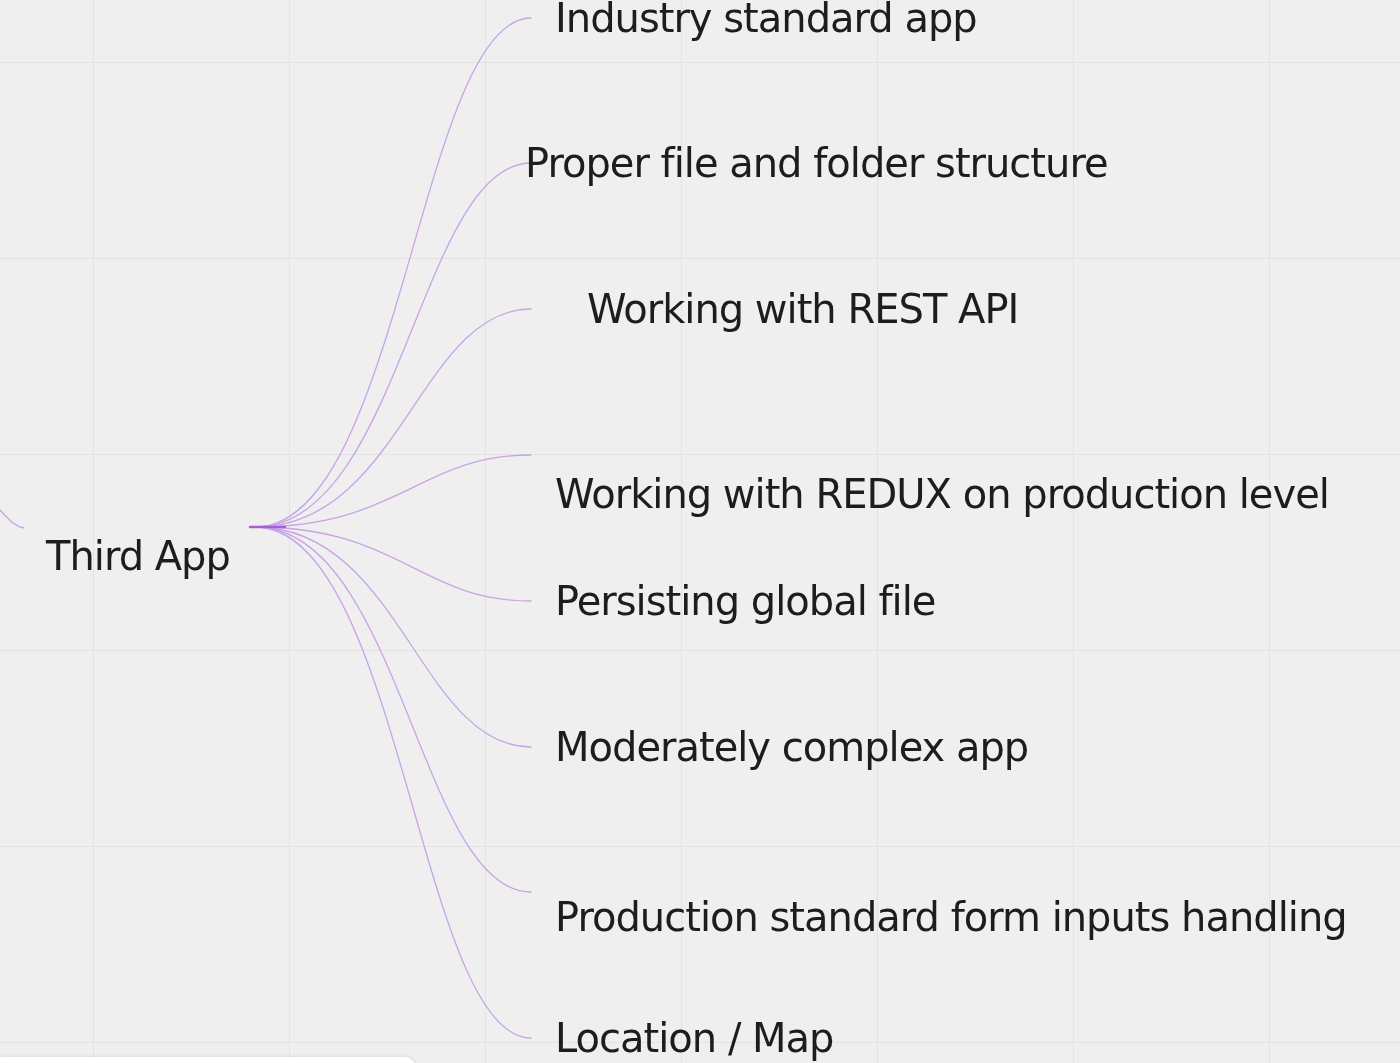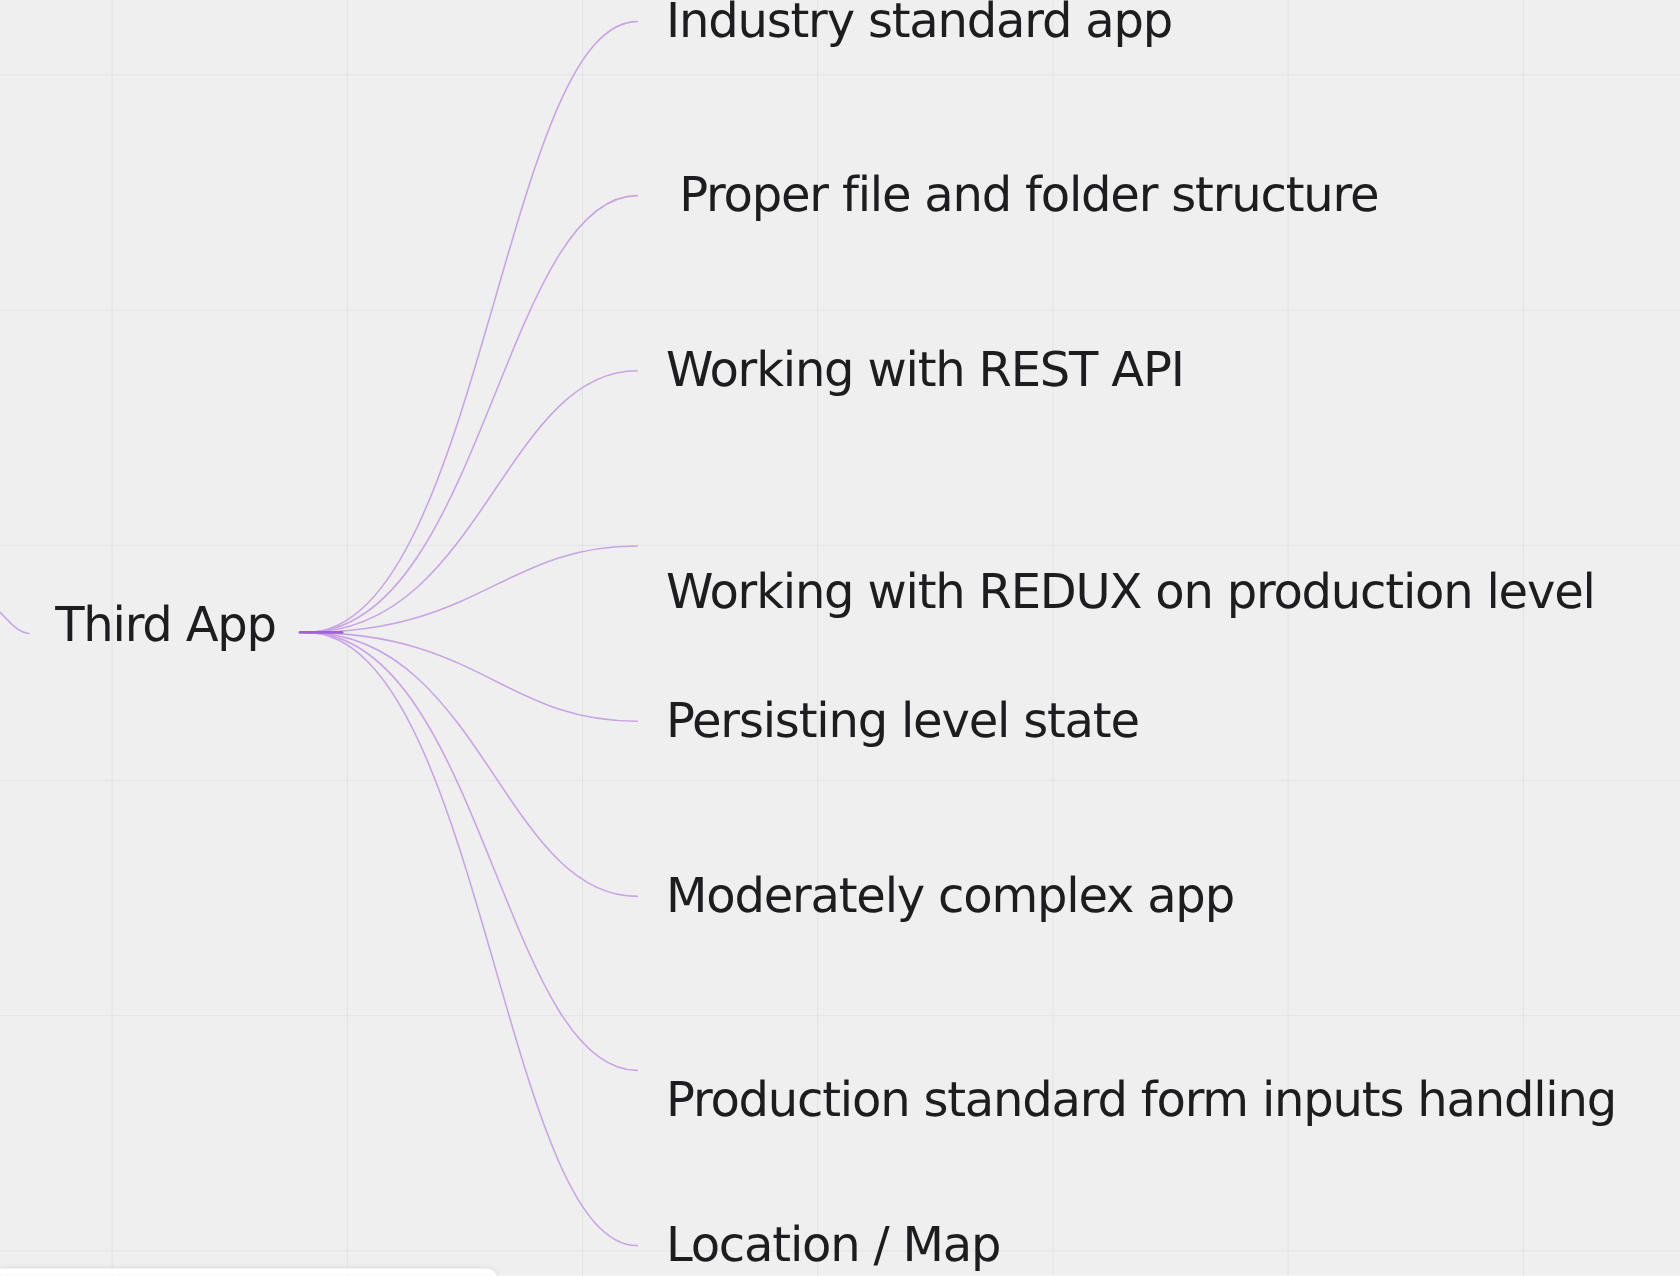--- a/index.html
+++ b/index.html
@@ -39,25 +39,25 @@
       <path d="M 255 527 C 400 527, 420 18, 531 18" fill="none" stroke="#c8a3e6" stroke-width="1.3" stroke-linecap="round"></path>
       <path d="M 255 527 C 400 527, 420 163, 531 163" fill="none" stroke="#c8a3e6" stroke-width="1.3" stroke-linecap="round"></path>
       <path d="M 255 527 C 400 527, 420 309, 531 309" fill="none" stroke="#c8a3e6" stroke-width="1.3" stroke-linecap="round"></path>
       <path d="M 255 527 C 400 527, 420 455, 531 455" fill="none" stroke="#c8a3e6" stroke-width="1.3" stroke-linecap="round"></path>
       <path d="M 255 527 C 400 527, 420 601, 531 601" fill="none" stroke="#c8a3e6" stroke-width="1.3" stroke-linecap="round"></path>
       <path d="M 255 527 C 400 527, 420 747, 531 747" fill="none" stroke="#c8a3e6" stroke-width="1.3" stroke-linecap="round"></path>
       <path d="M 255 527 C 400 527, 420 892, 531 892" fill="none" stroke="#c8a3e6" stroke-width="1.3" stroke-linecap="round"></path>
       <path d="M 255 527 C 400 527, 420 1038, 531 1038" fill="none" stroke="#c8a3e6" stroke-width="1.3" stroke-linecap="round"></path>
       <path d="M 250 527 L 285 527" fill="none" stroke="#a160d6" stroke-width="2.4" stroke-linecap="round"></path>
     </svg>
-  <div class="node" id="root-node" style="left: 46px; top: 521px;">Third App</div>
+  <div class="node" id="root-node" style="left: 46px; top: 556px;">Third App</div>
   <div id="branches">
       <div class="node" style="left: 555px; top: 18px;">Industry standard app</div>
-      <div class="node" style="left: 566px; top: 163px;">Proper file and folder structure</div>
-      <div class="node" style="left: 555px; top: 309px;">Working with REST API</div>
+      <div class="node" style="left: 525px; top: 163px;">Proper file and folder structure</div>
+      <div class="node" style="left: 587px; top: 309px;">Working with REST API</div>
       <div class="node" style="left: 555px; top: 455px; margin-top: 39px;">Working with REDUX on production level</div>
-      <div class="node" style="left: 555px; top: 601px;">Persisting level state</div>
+      <div class="node" style="left: 555px; top: 601px;">Persisting global file</div>
       <div class="node" style="left: 555px; top: 747px;">Moderately complex app</div>
       <div class="node" style="left: 555px; top: 892px; margin-top: 25px;">Production standard form inputs handling</div>
       <div class="node" style="left: 555px; top: 1038px;">Location / Map</div>
     </div>
   <div id="bottom-panel" style="left: 0px; top: 1057px; width: 415px; height: 14px; background-color: rgb(255, 255, 255); border-top-right-radius: 10px;"></div>
 </div>
 
 </body></html>

